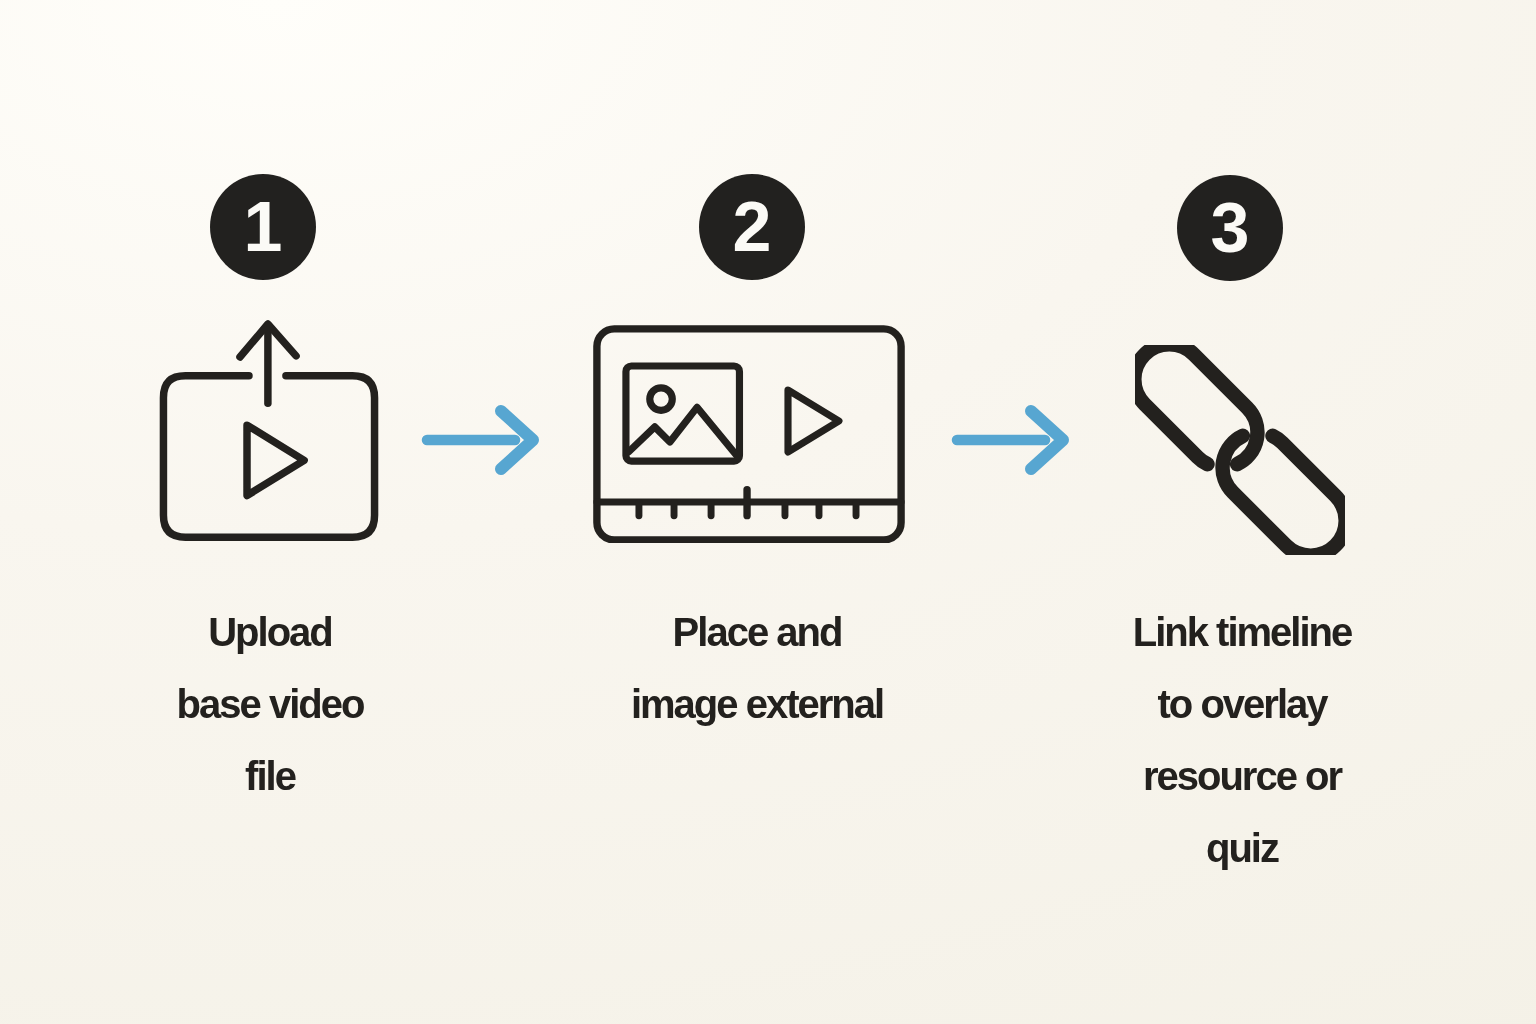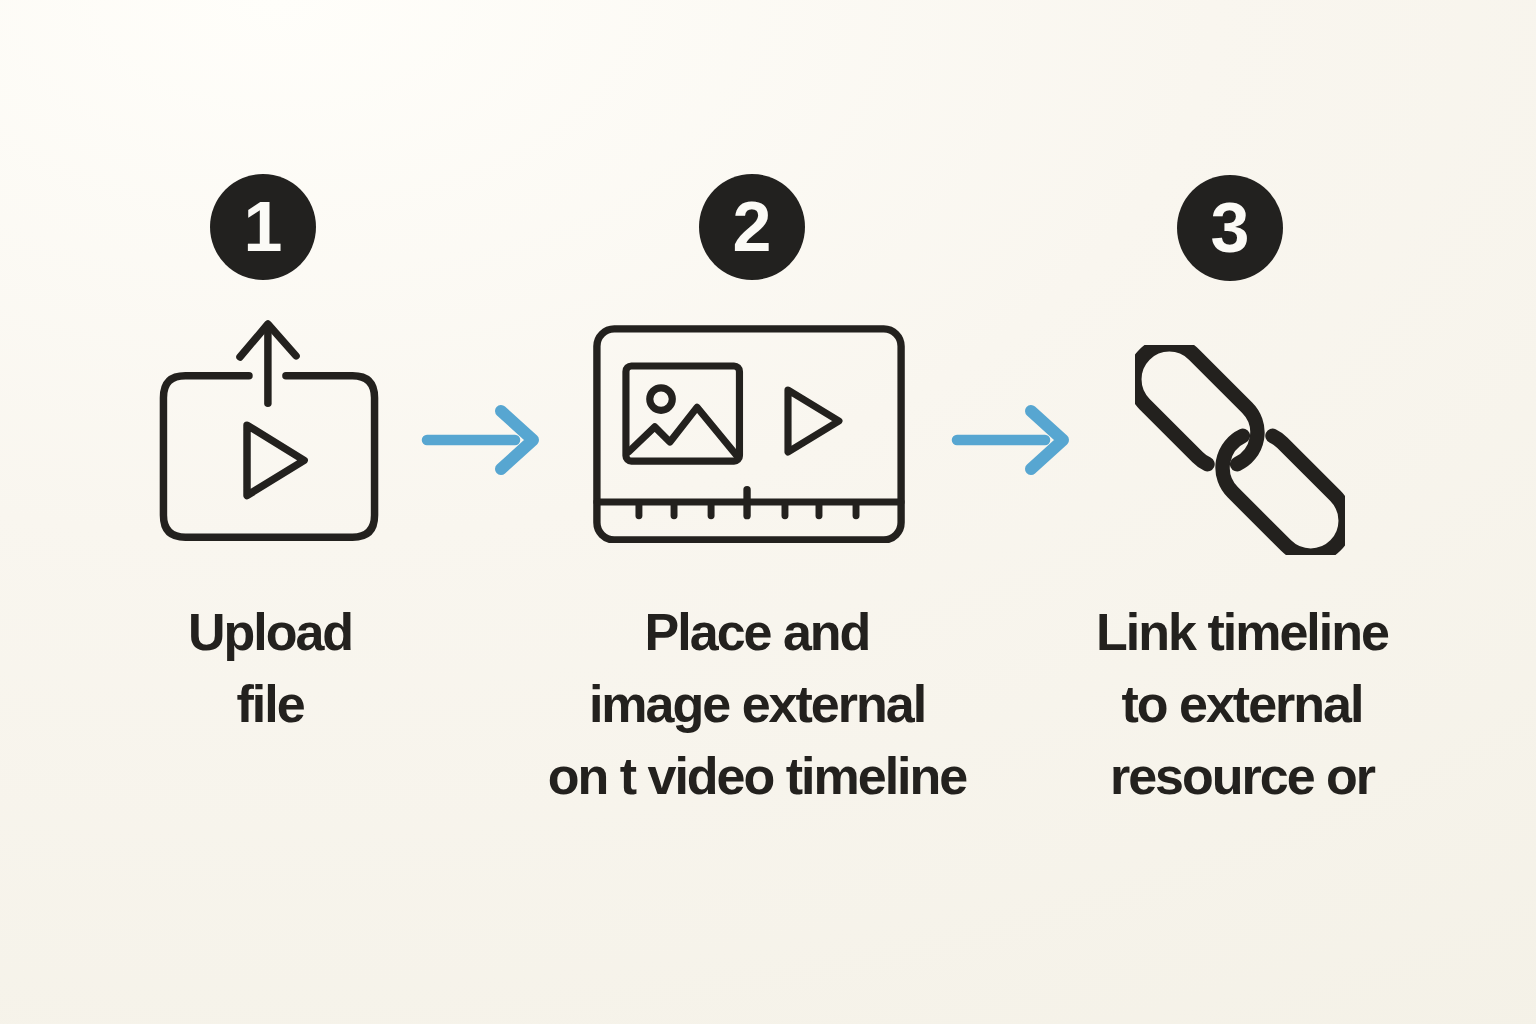--- a/index.html
+++ b/index.html
@@ -51,21 +51,21 @@
   .stroke-blue {
     fill: none;
     stroke: var(--arrow-blue, #57a6d1);
     stroke-linecap: round;
     stroke-linejoin: round;
   }
 
   .label {
     position: absolute;
     color: var(--ink, #23211e);
-    font-size: 52px;
+    font-size: 40px;
     font-weight: bold;
     letter-spacing: -2px;
     line-height: 72px;
     text-align: center;
     white-space: nowrap;
   }
   .label-1 { left: 20px;  top: 596px; width: 500px; }
   .label-2 { left: 482px; top: 596px; width: 550px; text-align: center; }
   .label-3 { left: 992px; top: 596px; width: 500px; }
 </style>
@@ -119,26 +119,27 @@
 
   <svg class="icon icon-3" width="210" height="210" viewBox="8 8 84 84" aria-label="link-chain-icon">
     <g transform="rotate(-45 50 50)">
       <path class="stroke-ink" stroke-width="5.8" d="M 45.2,53.2 A 14 14 0 0 0 64,40 L 64,10 A 14 14 0 0 0 36,10 L 36,40 A 14 14 0 0 0 36.8,44.8"></path>
       <path class="stroke-ink" stroke-width="5.8" d="M 54.8,46.8 A 14 14 0 0 0 36,60 L 36,90 A 14 14 0 0 0 64,90 L 64,60 A 14 14 0 0 0 63.2,55.2"></path>
     </g>
   </svg>
 
   <div class="label label-1">
     <div>Upload</div>
+    <div>base video</div>
     <div>file</div>
   </div>
   <div class="label label-2">
     <div>Place and</div>
     <div>image external</div>
-    <div>on t video timeline</div>
   </div>
   <div class="label label-3">
     <div>Link timeline</div>
-    <div>to external</div>
+    <div>to overlay</div>
     <div>resource or</div>
+    <div>quiz</div>
   </div>
 
 </div>
 
 </body></html>

